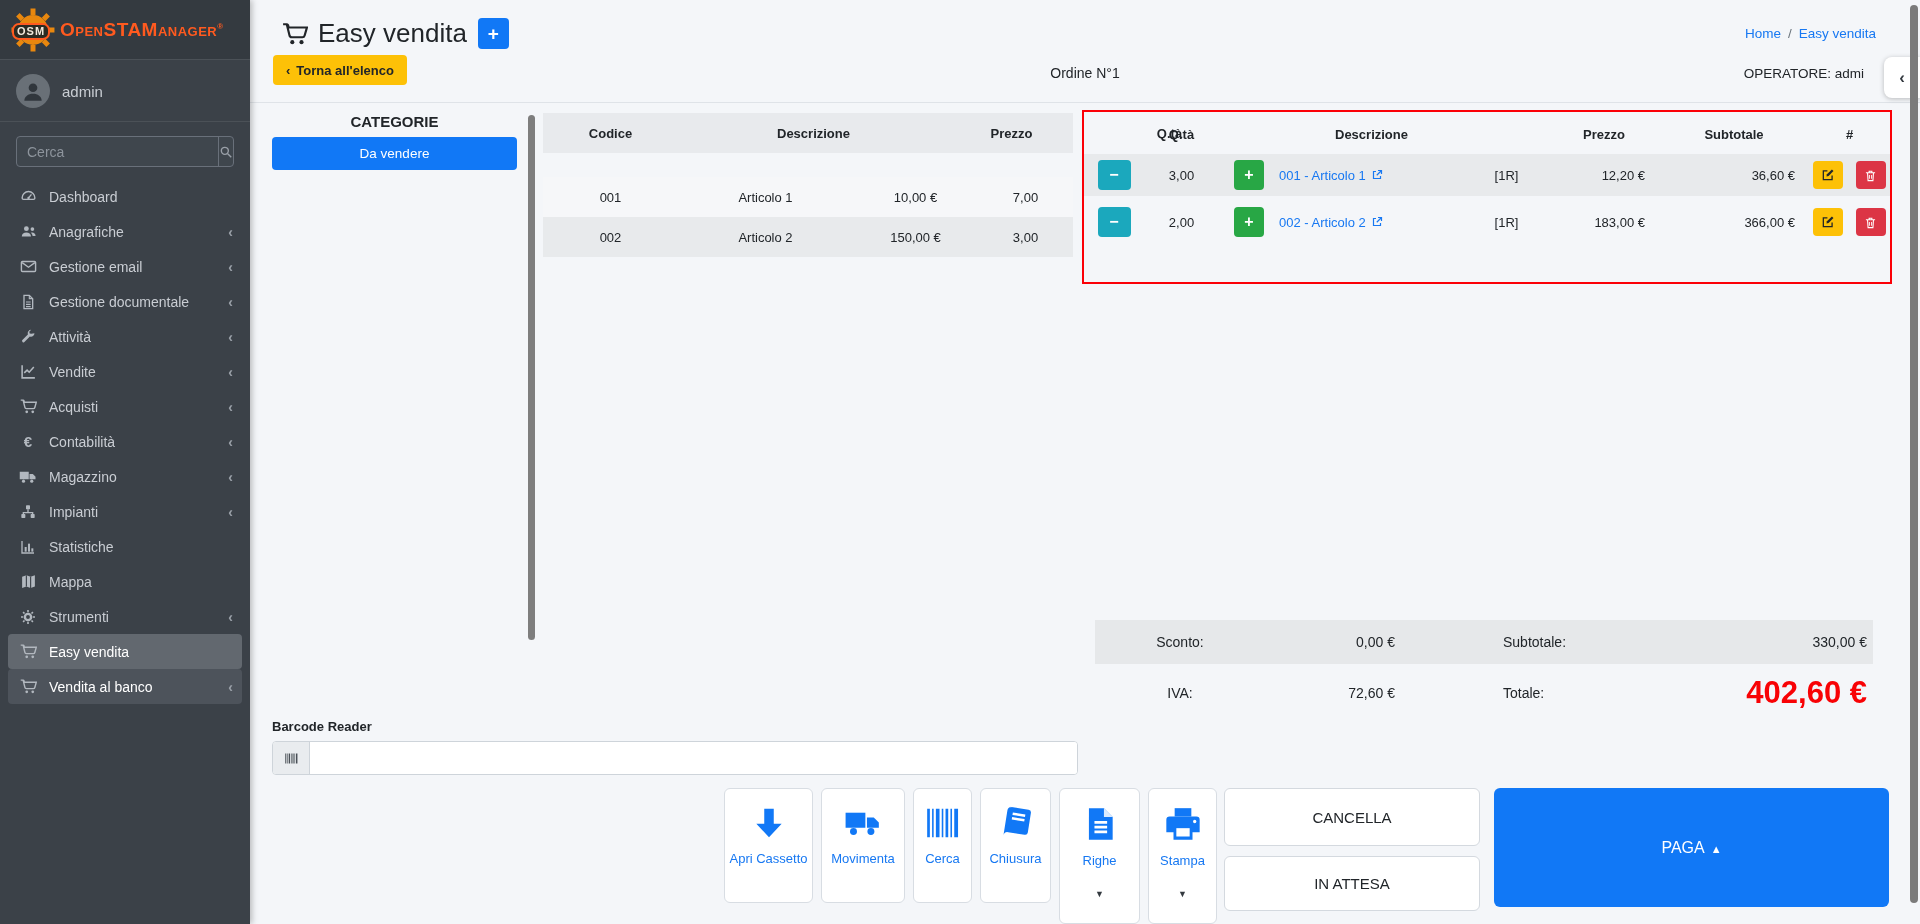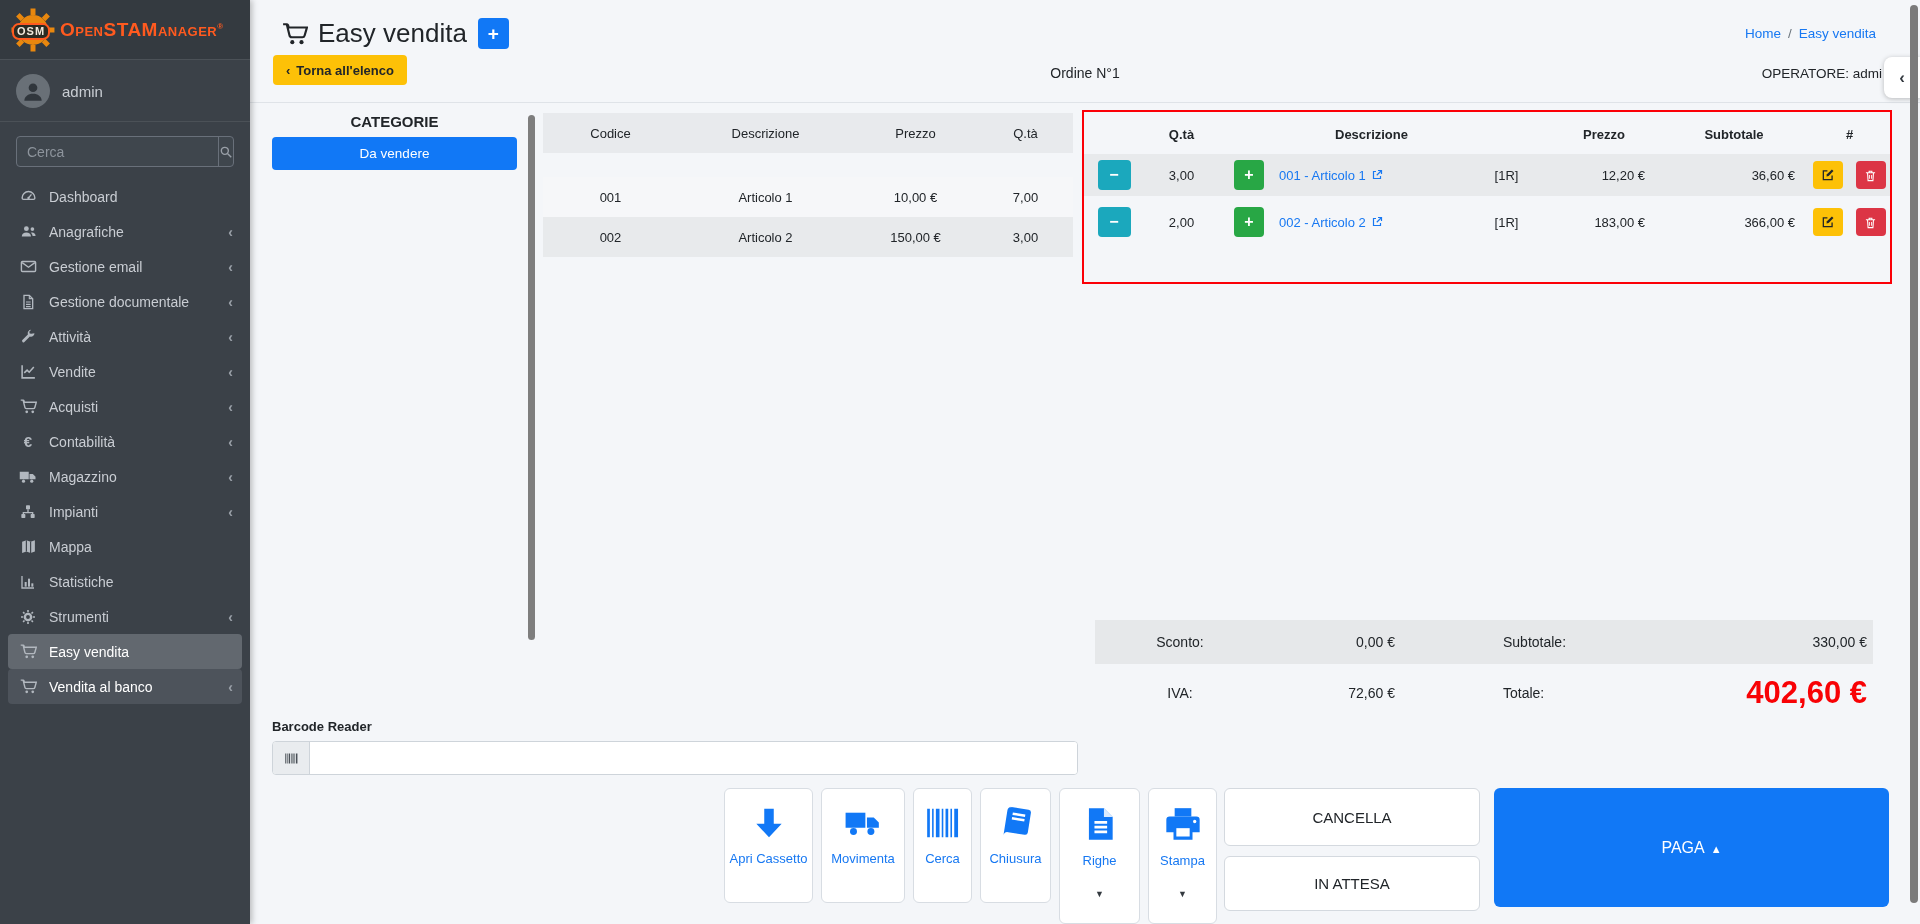--- a/index.html
+++ b/index.html
@@ -48,38 +48,38 @@
   .page-title { font-size:26px; font-weight:400; color:#212529; display:flex; align-items:center; gap:10px; }
   .btn-plus { width:31px; height:31px; background:#1178f6; border:none; border-radius:4px;
     color:#fff; font-size:19px; font-weight:bold; line-height:29px; cursor:pointer; }
   .btn-back { position:absolute; left:23px; top:55px; height:30px; background:#fdc107; border:none;
     border-radius:4px; padding:0 13px; font-size:13px; font-weight:bold; color:#212529;
     display:flex; align-items:center; gap:6px; cursor:pointer; font-family:inherit; }
   .breadcrumb { position:absolute; right:44px; top:26px; font-size:13.5px; display:flex; gap:7px; }
   .breadcrumb a { color:#1778f2; text-decoration:none; cursor:pointer; }
   .breadcrumb .sep { color:#6c757d; }
   .order-no { position:absolute; left:0; width:100%; top:65px; text-align:center; font-size:14px; }
-  .operator { position:absolute; right:38px; top:66px; font-size:13.5px; white-space:nowrap; }
+  .operator { position:absolute; right:56px; top:66px; font-size:13.5px; white-space:nowrap; }
   .panel-toggle { position:absolute; right:0; top:57px; width:36px; height:41px; background:#fff;
     border:none; border-radius:8px 0 0 8px; box-shadow:0 1px 5px rgba(0,0,0,.25);
     font-size:17px; font-weight:bold; color:#343a40; cursor:pointer; z-index:6; }
 
   
   .cat-title { position:absolute; left:22px; top:113px; width:245px; text-align:center;
     font-size:15px; font-weight:bold; }
   .btn-cat { position:absolute; left:22px; top:137px; width:245px; height:33px; background:#1178f6;
     color:#fff; border:none; border-radius:4px; font-size:13.5px; cursor:pointer; font-family:inherit; }
   .vscroll { position:absolute; left:278px; top:115px; width:7px; height:525px; background:#7e7e7e;
     border-radius:4px; }
 
   
   .ptable { position:absolute; left:293px; top:113px; width:530px; font-size:13px; }
   .ptable .trow { display:grid; grid-template-columns:135px 175px 125px 95px; align-items:center;
     height:40px; text-align:center; }
-  .ptable .thead { background:#e8eaed; font-weight:normal; height:40px; }
+  .ptable .thead { background:#e8eaed; font-weight:bold; height:40px;gap:48px; }
   .ptable .r-even { background:#f6f7f9;margin-top:24px; }
   .ptable .r-odd { background:#e8eaec; }
 
   
   .cart { position:absolute; left:832px; top:110px; width:810px; height:174px;
     border:2px solid #fb0007; padding:2px 0; font-size:13px; }
   .cart .crow { display:grid; grid-template-columns:60px 75px 60px 185px 85px 110px 150px 81px;
     align-items:center; height:42px; }
   .cart .chead { font-weight:bold; text-align:center; height:40px; }
   .cart .c-qty { text-align:center; }
@@ -271,37 +271,37 @@
             <rect x="2" y="15" width="6" height="6" rx="1"></rect>
             <rect x="16" y="15" width="6" height="6" rx="1"></rect>
             <path d="M12 8v4M5 15v-2h14v2" fill="none" stroke="currentColor" stroke-width="2"></path>
           </svg>
         </span>
       <span>Impianti</span>
       <span class="chev">‹</span>
     </li>
     <li>
       <span class="ico">
-          <svg width="17" height="17" viewBox="0 0 24 24" fill="currentColor">
-            <path d="M9 3L3 5.2v16L9 19l6 2.2 6-2.2v-16L15 5.2 9 3z"></path>
-            <path d="M9 3v16M15 5.2v16" stroke="#3b4148" stroke-width="1.6"></path>
-          </svg>
-        </span>
-      <span>Mappa</span>
-    </li>
-    <li>
-      <span class="ico">
           <svg width="16" height="16" viewBox="0 0 24 24" fill="currentColor">
             <path d="M3 3v18h18" fill="none" stroke="currentColor" stroke-width="2"></path>
             <rect x="7" y="12" width="3" height="7"></rect>
             <rect x="12" y="7" width="3" height="12"></rect>
             <rect x="17" y="14" width="3" height="5"></rect>
           </svg>
         </span>
       <span>Statistiche</span>
+    </li>
+    <li>
+      <span class="ico">
+          <svg width="17" height="17" viewBox="0 0 24 24" fill="currentColor">
+            <path d="M9 3L3 5.2v16L9 19l6 2.2 6-2.2v-16L15 5.2 9 3z"></path>
+            <path d="M9 3v16M15 5.2v16" stroke="#3b4148" stroke-width="1.6"></path>
+          </svg>
+        </span>
+      <span>Mappa</span>
     </li>
     <li>
       <span class="ico">
           <svg width="16" height="16" viewBox="0 0 24 24" fill="currentColor">
             <path fill-rule="evenodd" d="M12 5.5a6.5 6.5 0 110 13 6.5 6.5 0 010-13zm0 3.6a2.9 2.9 0 100 5.8 2.9 2.9 0 000-5.8z"></path>
             <g stroke="currentColor" stroke-width="2.4">
               <path d="M12 1.5v3.2M12 19.3v3.2M1.5 12h3.2M19.3 12h3.2M4.6 4.6l2.2 2.2M17.2 17.2l2.2 2.2M19.4 4.6l-2.2 2.2M4.6 19.4l2.2-2.2"></path>
             </g>
           </svg>
         </span>

